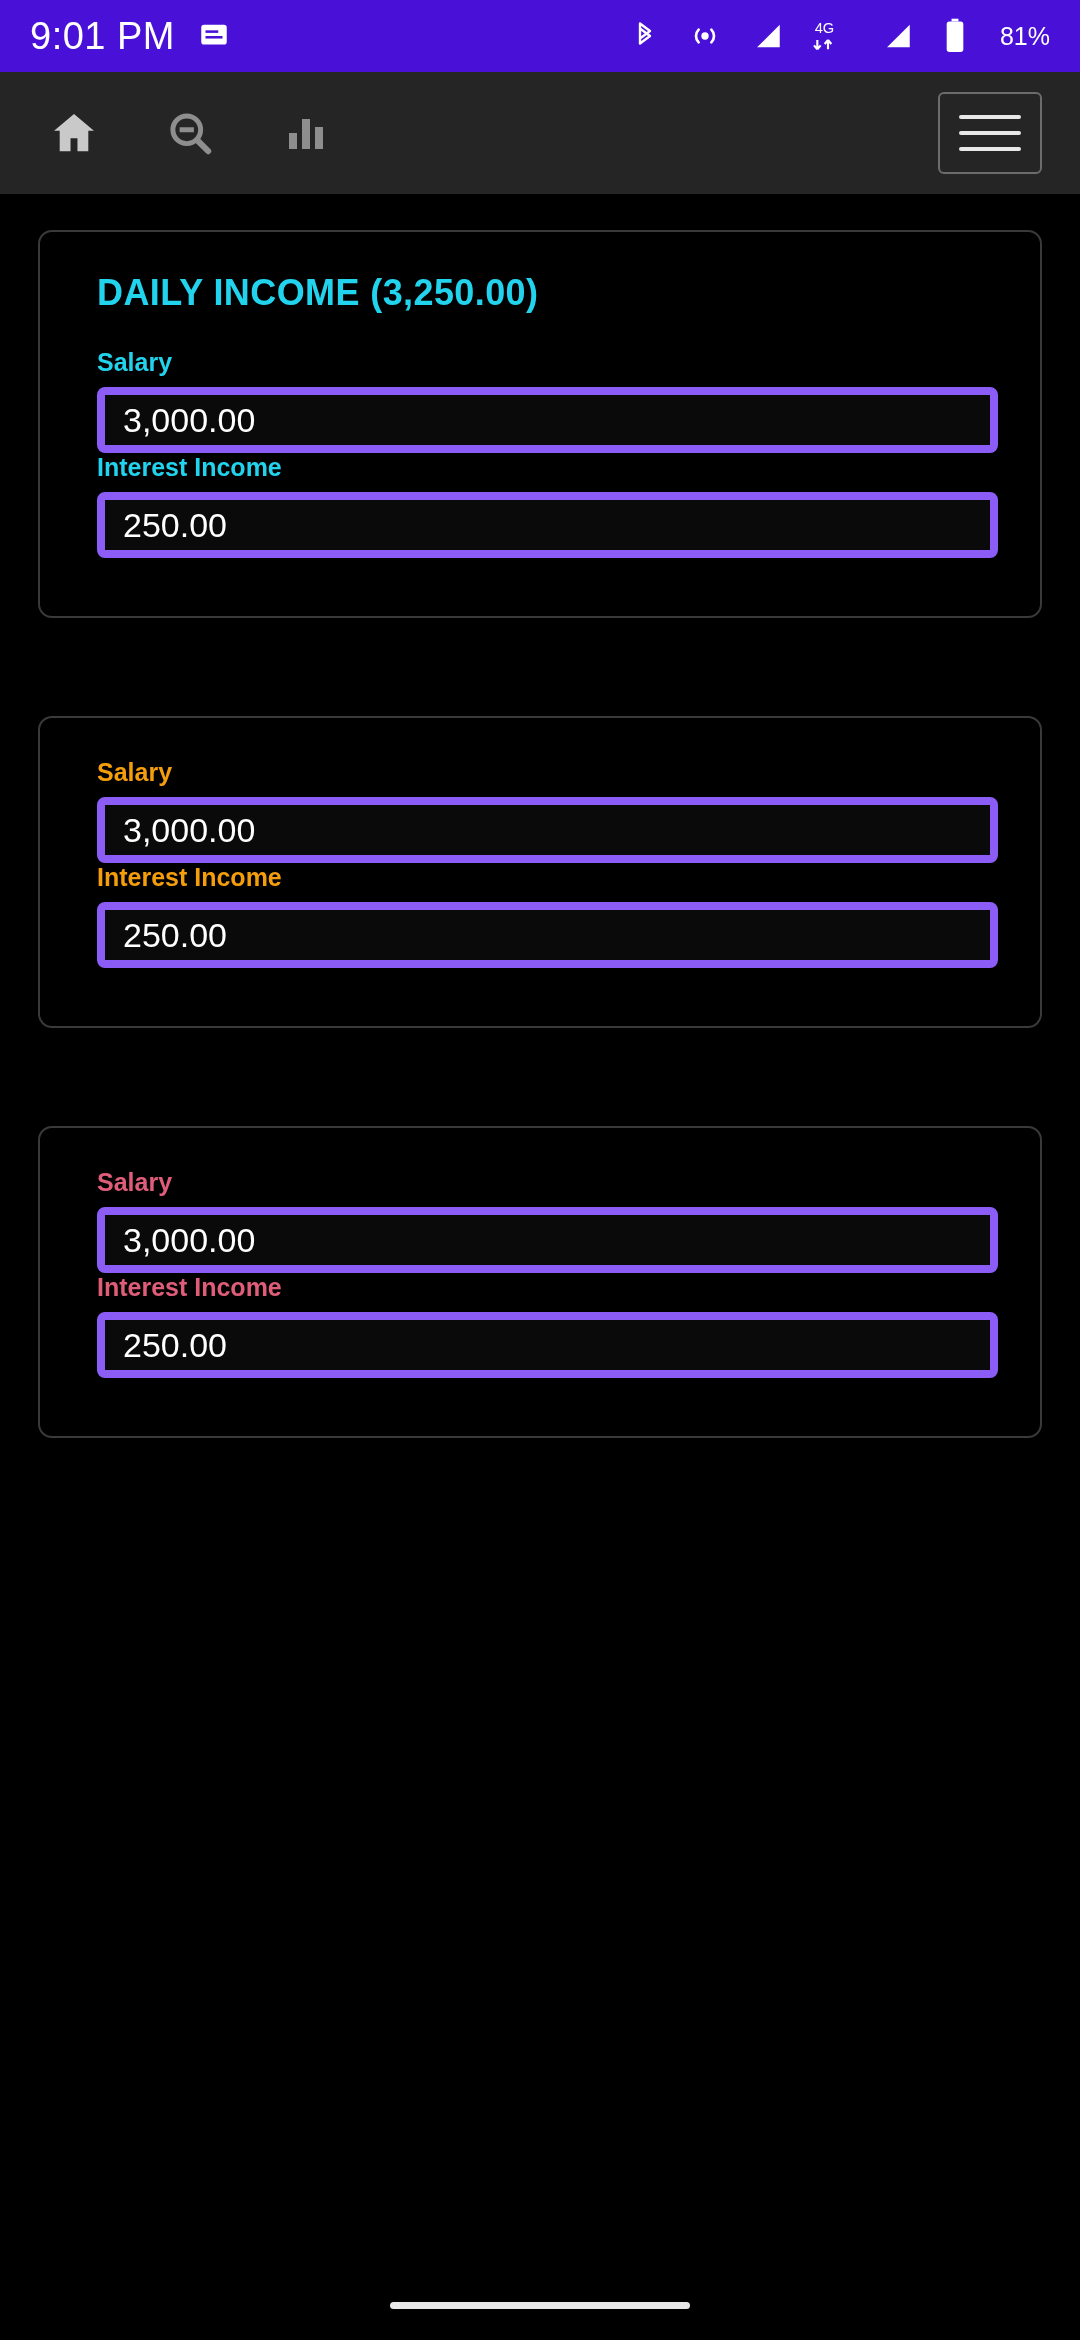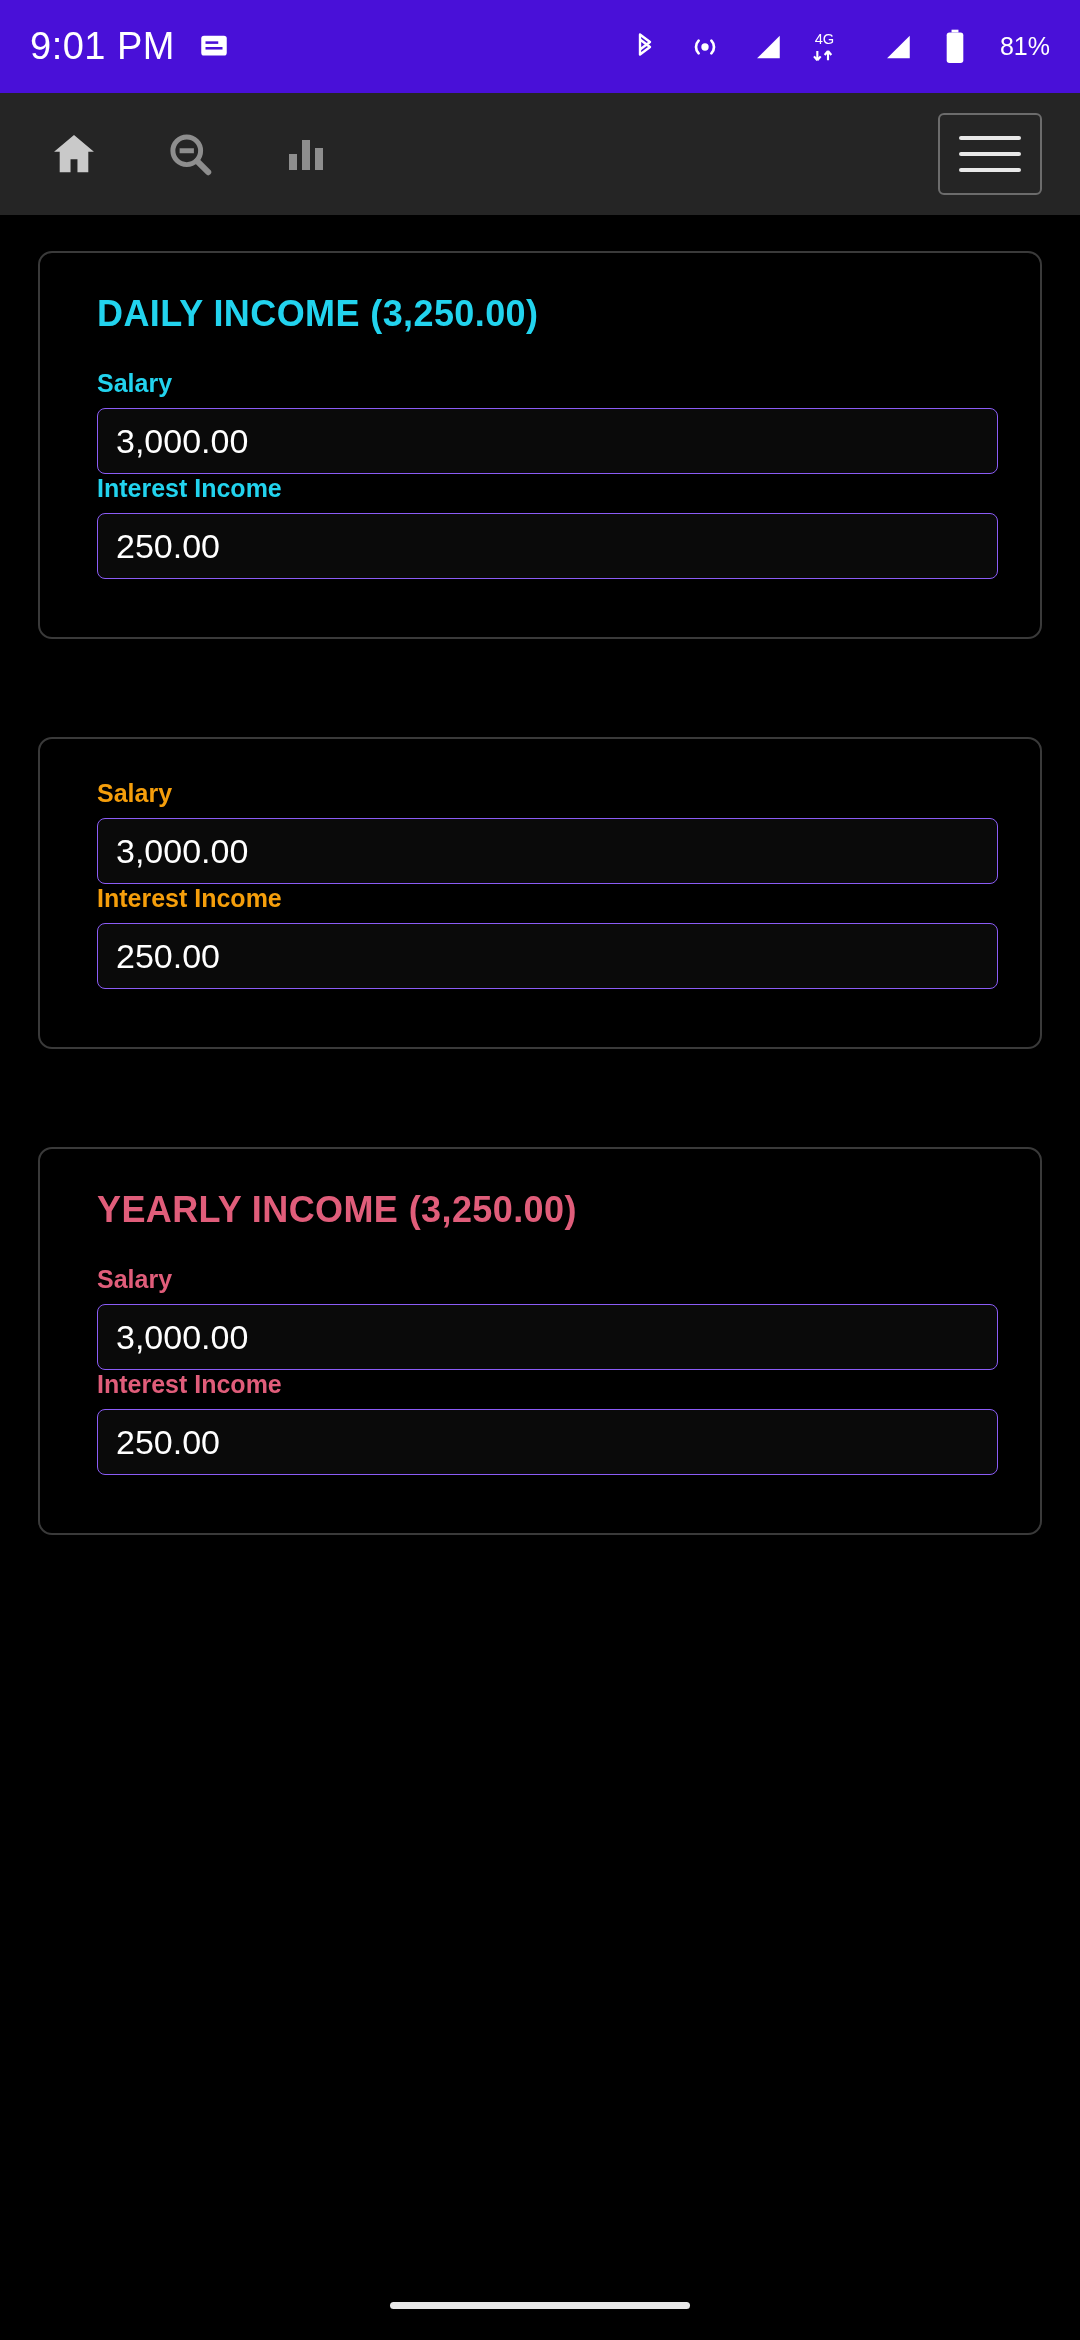--- a/index.html
+++ b/index.html
@@ -6,21 +6,21 @@
   html, body {
     width: 1080px;
     height: 2340px;
     background: #000000;
     font-family: "Liberation Sans", sans-serif;
     overflow: hidden;
   }
 
   
   .statusbar {
-    height: 93px;
+    height: 72px;
     background: #4910d8;
     display: flex;
     align-items: center;
     padding: 0 30px;
     color: #ffffff;
   }
   .status-left {
     display: flex;
     align-items: center;
     gap: 22px;
@@ -105,21 +105,21 @@
   }
   .field-label {
     font-size: 25px;
     font-weight: 700;
     margin-bottom: 10px;
   }
   .field-input {
     width: 100%;
     height: 66px;
     background: #0a0a0a;
-    border: 1px solid #8b5cf6;
+    border: 8px solid #8b5cf6;
     border-radius: 8px;
     color: #ffffff;
     font-family: "Liberation Sans", sans-serif;
     font-size: 34px;
     padding: 0 18px;
     outline: none;
     margin-bottom: 34px;
   }
   .field-input:last-child { margin-bottom: 0; }
   .field-group:last-child .field-input { margin-bottom: 12px; }
@@ -250,21 +250,20 @@
       <div class="field-label" style="color:#f59e0b">Salary</div>
       <input class="field-input" type="text" value="3,000.00" style="">
     </div>
     <div class="field-group">
       <div class="field-label" style="color:#f59e0b">Interest Income</div>
       <input class="field-input" type="text" value="250.00" style="">
     </div>
   </div>
 
   <div class="card">
-    <div class="card-title" style="color:#e05d7a">YEARLY INCOME (3,250.00)</div>
     <div class="field-group">
       <div class="field-label" style="color:#e05d7a">Salary</div>
       <input class="field-input" type="text" value="3,000.00" style="">
     </div>
     <div class="field-group">
       <div class="field-label" style="color:#e05d7a">Interest Income</div>
       <input class="field-input" type="text" value="250.00" style="">
     </div>
   </div>
 

